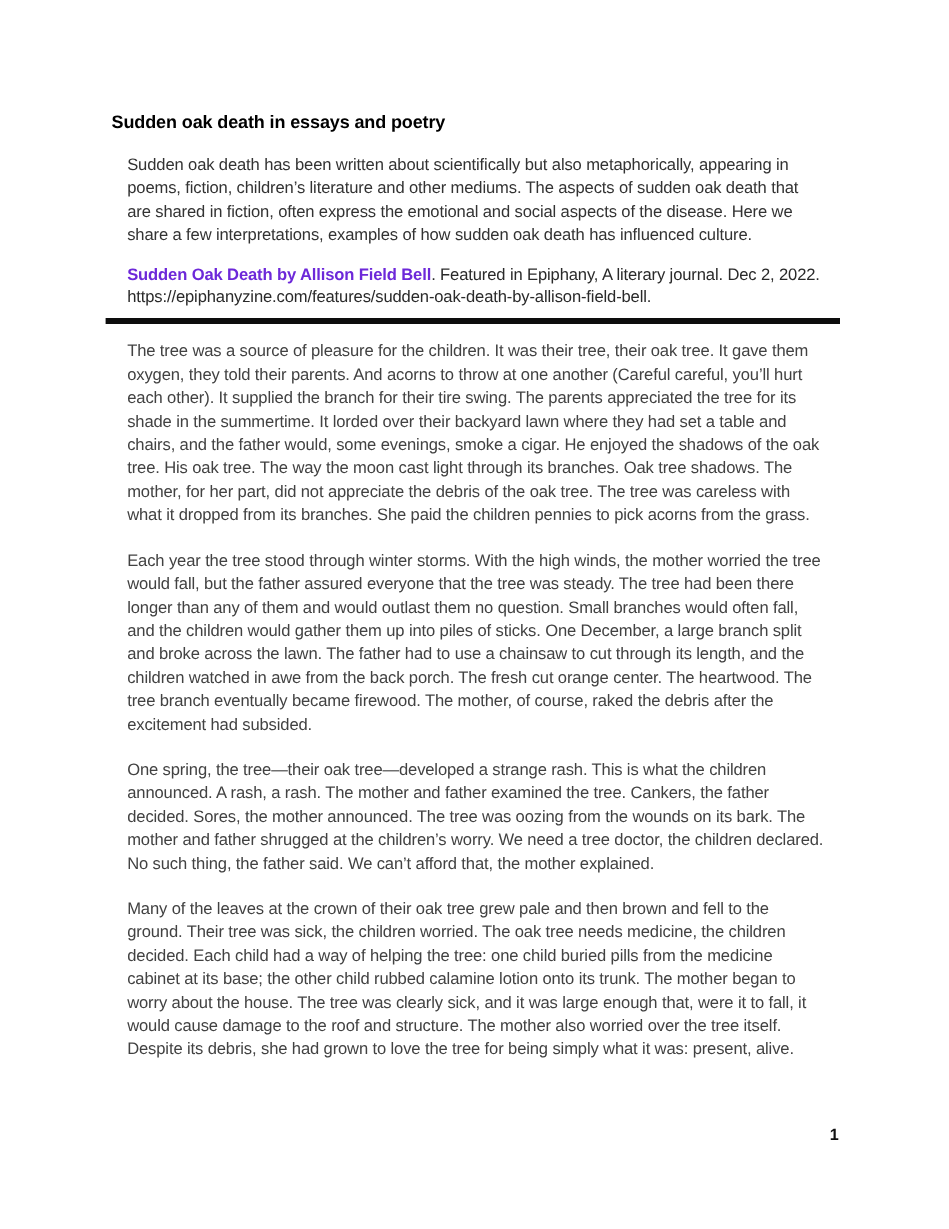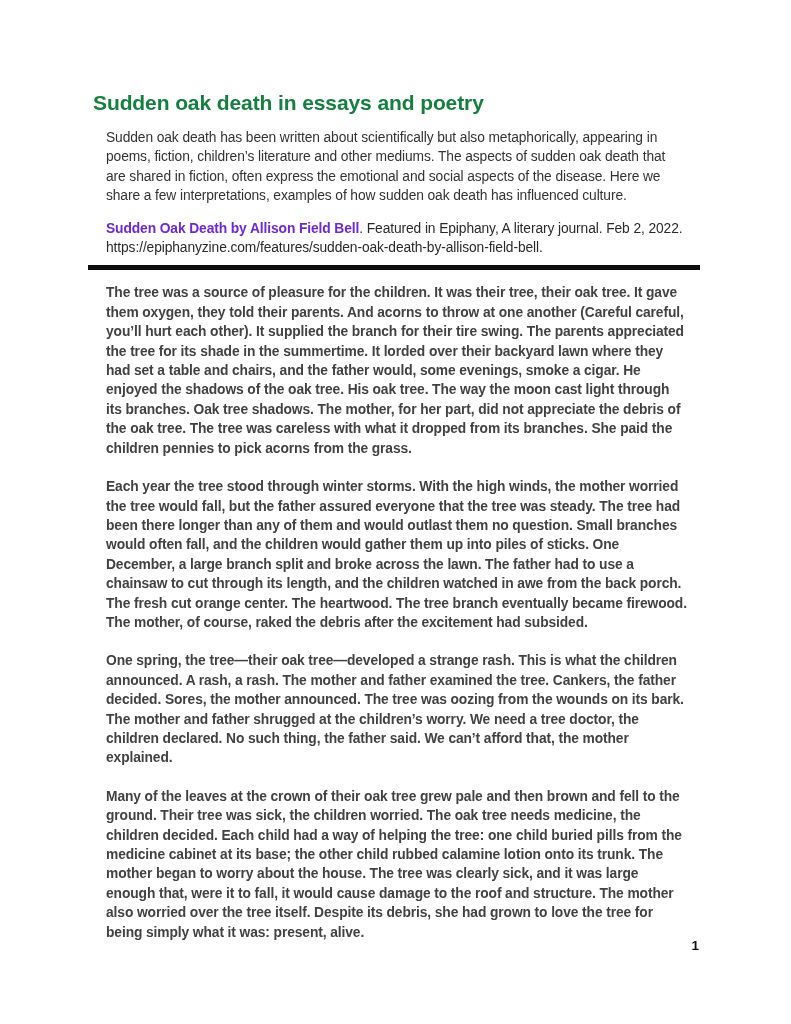--- a/index.html
+++ b/index.html
@@ -14,24 +14,24 @@
     font-family: "Liberation Sans", sans-serif;
     -webkit-font-smoothing: antialiased;
   }
   .page {
     position: absolute;
     left: 93px;
     top: 93px;
     width: 607px;
   }
   .doc-heading {
-    font-size: 21px;
+    font-size: 15px;
     line-height: 19px;
     font-weight: bold;
-    color: #15803d;
+    color: #000000;
     margin: 0 0 16px 0;
     letter-spacing: -0.1px;
   }
   p {
     font-size: 13.8px;
     line-height: 19.4px;
     letter-spacing: -0.1px;
     margin: 13px;
     color: #333333;
     text-align: left;
@@ -52,42 +52,41 @@
   }
   .divider-rule {
     height: 0;
     border-top: 5px solid #0d0d0d;
     margin: 0 0 13px -5px;
     width: 612px;
   }
   .essay-paragraph {
     margin-bottom: 19px;
     color: #424242;
-    font-weight: bold;
   }
   .page-number {
     position: absolute;
     right: 92px;
     top: 938px;
     font-size: 13.5px;
     font-weight: bold;
     color: #111111;
     font-family: "Liberation Sans", sans-serif;
   }
 </style>
 </head>
 <body>
 
 <div class="page">
 
   <h1 class="doc-heading">Sudden oak death in essays and poetry</h1>
 
   <p class="intro-paragraph">Sudden oak death has been written about scientifically but also metaphorically, appearing in poems, fiction, children’s literature and other mediums. The aspects of sudden oak death that are shared in fiction, often express the emotional and social aspects of the disease. Here we share a few interpretations, examples of how sudden oak death has influenced culture.</p>
 
-  <p class="citation-paragraph"><span class="citation-title">Sudden Oak Death by Allison Field Bell</span><span>. Featured in Epiphany, A literary journal. Feb 2, 2022. </span><span class="citation-url">https://epiphanyzine.com/features/sudden-oak-death-by-allison-field-bell.</span></p>
+  <p class="citation-paragraph"><span class="citation-title">Sudden Oak Death by Allison Field Bell</span><span>. Featured in Epiphany, A literary journal. Dec 2, 2022. </span><span class="citation-url">https://epiphanyzine.com/features/sudden-oak-death-by-allison-field-bell.</span></p>
 
   <div class="divider-rule"></div>
 
   <p class="essay-paragraph">The tree was a source of pleasure for the children. It was their tree, their oak tree. It gave them oxygen, they told their parents. And acorns to throw at one another (Careful careful, you’ll hurt each other). It supplied the branch for their tire swing. The parents appreciated the tree for its shade in the summertime. It lorded over their backyard lawn where they had set a table and chairs, and the father would, some evenings, smoke a cigar. He enjoyed the shadows of the oak tree. His oak tree. The way the moon cast light through its branches. Oak tree shadows. The mother, for her part, did not appreciate the debris of the oak tree. The tree was careless with what it dropped from its branches. She paid the children pennies to pick acorns from the grass.</p>
 
   <p class="essay-paragraph">Each year the tree stood through winter storms. With the high winds, the mother worried the tree would fall, but the father assured everyone that the tree was steady. The tree had been there longer than any of them and would outlast them no question. Small branches would often fall, and the children would gather them up into piles of sticks. One December, a large branch split and broke across the lawn. The father had to use a chainsaw to cut through its length, and the children watched in awe from the back porch. The fresh cut orange center. The heartwood. The tree branch eventually became firewood. The mother, of course, raked the debris after the excitement had subsided.</p>
 
   <p class="essay-paragraph">One spring, the tree—their oak tree—developed a strange rash. This is what the children announced. A rash, a rash. The mother and father examined the tree. Cankers, the father decided. Sores, the mother announced. The tree was oozing from the wounds on its bark. The mother and father shrugged at the children’s worry. We need a tree doctor, the children declared. No such thing, the father said. We can’t afford that, the mother explained.</p>
 
   <p class="essay-paragraph">Many of the leaves at the crown of their oak tree grew pale and then brown and fell to the ground. Their tree was sick, the children worried. The oak tree needs medicine, the children decided. Each child had a way of helping the tree: one child buried pills from the medicine cabinet at its base; the other child rubbed calamine lotion onto its trunk. The mother began to worry about the house. The tree was clearly sick, and it was large enough that, were it to fall, it would cause damage to the roof and structure. The mother also worried over the tree itself. Despite its debris, she had grown to love the tree for being simply what it was: present, alive.</p>

